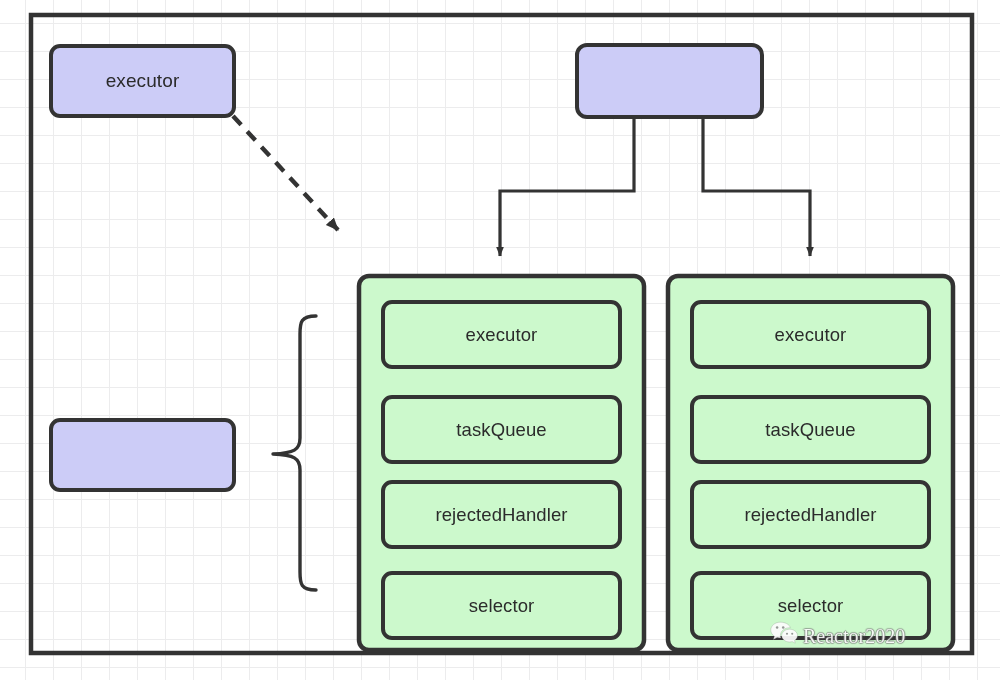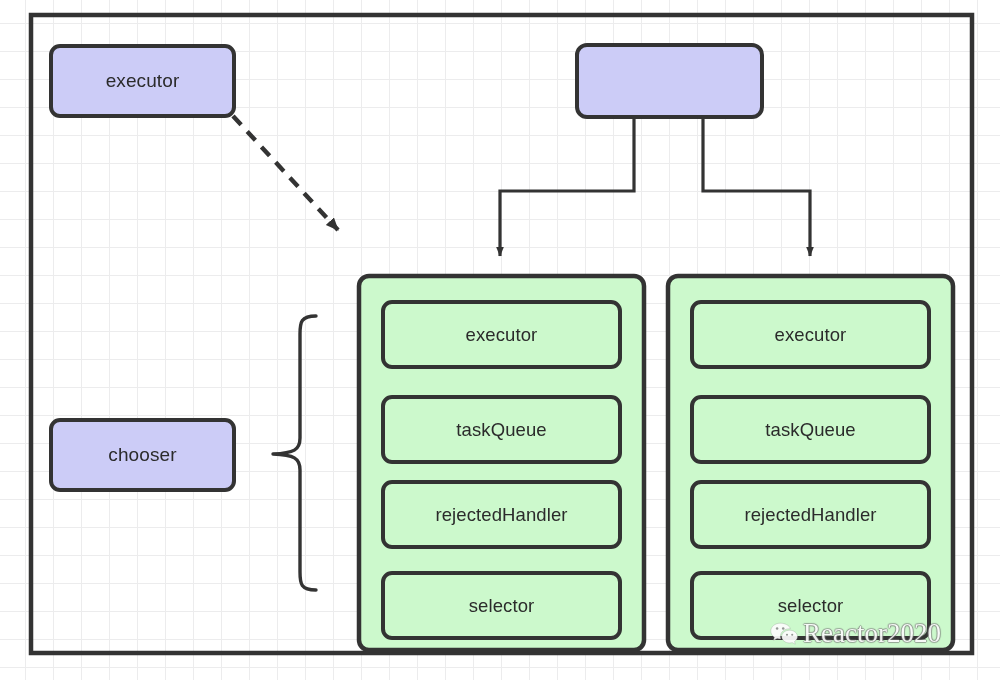--- a/index.html
+++ b/index.html
@@ -47,29 +47,30 @@
     position: absolute;
     left: 770px;
     top: 618px;
     display: flex;
     align-items: center;
     gap: 5px;
     opacity: 0.92;
   }
   .watermark-text {
     color: #fbfbfb;
-    font-size: 27px;
+    font-size: 20px;
     font-family: "Liberation Serif", serif;
     text-shadow:
       0 0 1px rgba(90,90,90,0.85),
       1px 0 1px rgba(120,120,120,0.6),
       -1px 0 1px rgba(120,120,120,0.6),
       0 1px 1px rgba(120,120,120,0.6),
       0 -1px 1px rgba(120,120,120,0.6);
     white-space: nowrap;
+    margin-top: 7px;
   }
   .wechat-icon { display: block; }
 </style>
 </head>
 <body>
 
 <div id="canvas">
 
   <svg id="diagram-svg" viewBox="0 0 1000 680">
     <defs>
@@ -111,21 +112,20 @@
 
     <rect x="668" y="276" width="285" height="374" rx="10" ry="10" fill="#ccf9cc" stroke="#333333" stroke-width="4.5"></rect>
     <rect x="692" y="302" width="237" height="65" rx="9" ry="9" fill="#ccf9cc" stroke="#333333" stroke-width="4"></rect>
     <rect x="692" y="397" width="237" height="65" rx="9" ry="9" fill="#ccf9cc" stroke="#333333" stroke-width="4"></rect>
     <rect x="692" y="482" width="237" height="65" rx="9" ry="9" fill="#ccf9cc" stroke="#333333" stroke-width="4"></rect>
     <rect x="692" y="573" width="237" height="65" rx="9" ry="9" fill="#ccf9cc" stroke="#333333" stroke-width="4"></rect>
   </svg>
 
   <div class="node-label purple-label" style="left:51px; top:46px; width:183px; height:70px;">executor</div>
 
-  <div class="node-label purple-label" style="left:51px; top:420px; width:183px; height:70px;">chooser</div>
 
 
   <div class="node-label green-label" style="left:383px; top:302px; width:237px; height:65px;">executor</div>
   <div class="node-label green-label" style="left:383px; top:397px; width:237px; height:65px;">taskQueue</div>
   <div class="node-label green-label" style="left:383px; top:482px; width:237px; height:65px;">rejectedHandler</div>
   <div class="node-label green-label" style="left:383px; top:573px; width:237px; height:65px;">selector</div>
 
   <div class="node-label green-label" style="left:692px; top:302px; width:237px; height:65px;">executor</div>
   <div class="node-label green-label" style="left:692px; top:397px; width:237px; height:65px;">taskQueue</div>
   <div class="node-label green-label" style="left:692px; top:482px; width:237px; height:65px;">rejectedHandler</div>

